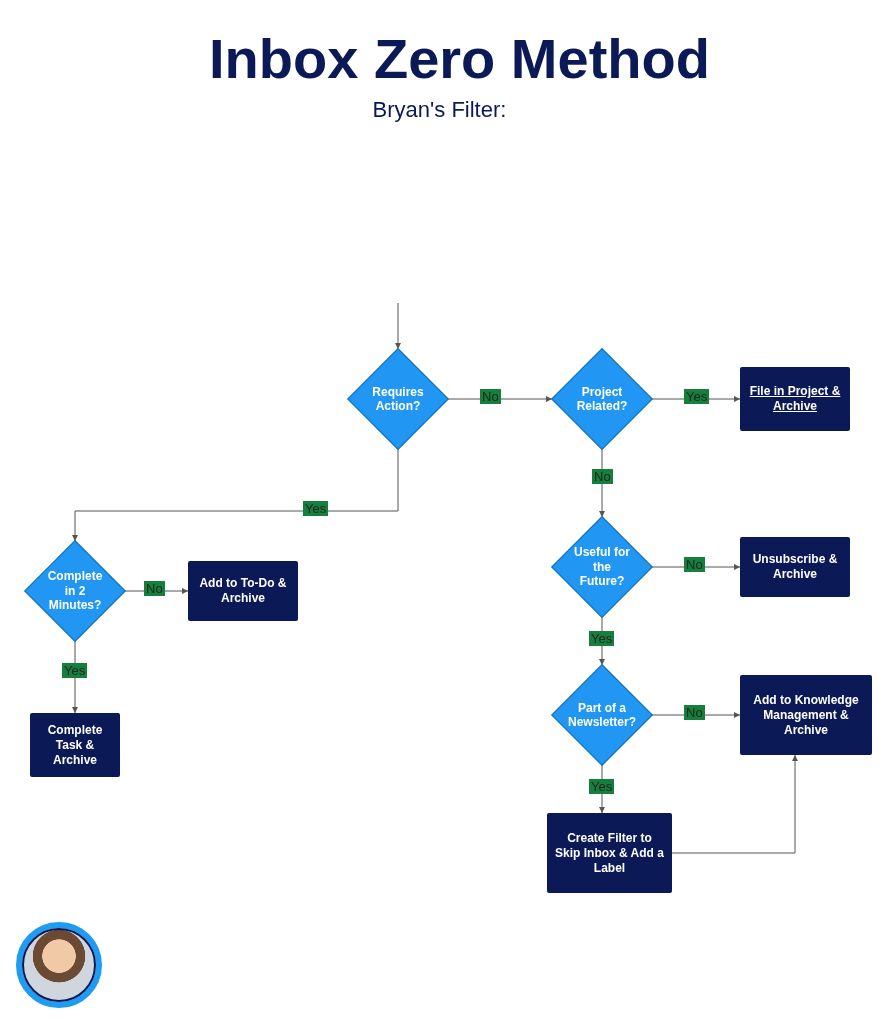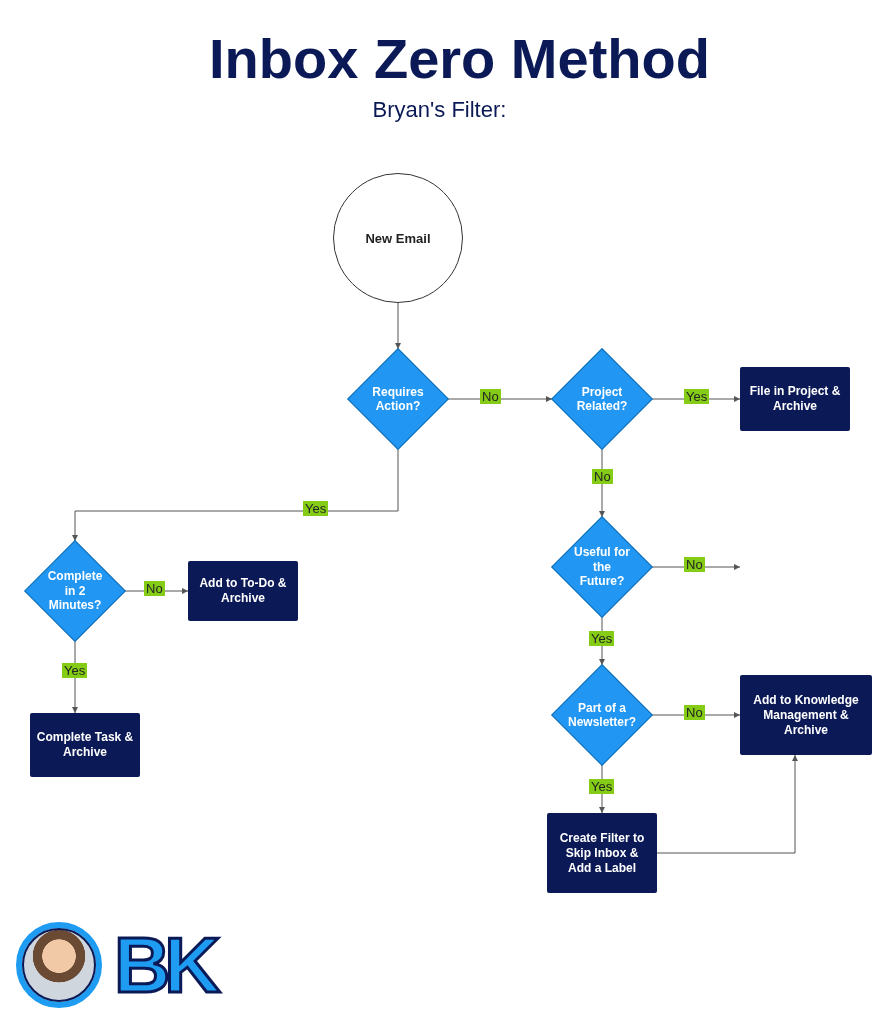--- a/index.html
+++ b/index.html
@@ -85,21 +85,21 @@
     justify-content: center;
     line-height: 1.25;
     box-sizing: border-box;
     padding: 6px;
     border-radius: 2px;
   }
   .edge-label {
     position: absolute;
     font-size: 13px;
     color: #222;
-    background: #84cc16;
+    background: #15803d;
     padding: 0 2px;
   }
   svg.lines {
     position: absolute;
     left: 0; top: 0;
     width: 879px; height: 900px;
     pointer-events: none;
   }
   svg.lines line, svg.lines polyline {
     stroke: #555;
@@ -173,62 +173,62 @@
 
     <polyline points="657,730 795,730 795,632" marker-end="url(#arrow)"></polyline>
 
     <polyline points="398,326 398,388 75,388 75,418" marker-end="url(#arrow)"></polyline>
 
     <line x1="125" y1="468" x2="188" y2="468" marker-end="url(#arrow)"></line>
 
     <line x1="75" y1="518" x2="75" y2="590" marker-end="url(#arrow)"></line>
   </svg>
 
-  <div class="circle" style="left:333px; top:50px; width:130px; height:130px;">
-    <span>New Email</span>
-  </div>
 
   <div class="diamond" style="left:362px; top:240px; width:72px; height:72px;">
     <div class="diamond-label">Requires Action?</div>
   </div>
 
   <div class="diamond" style="left:566px; top:240px; width:72px; height:72px;">
     <div class="diamond-label">Project Related?</div>
   </div>
 
-  <div class="box" style="left:740px; top:244px; width:110px; height:64px;">
+  <div class="box" style="left:740px; top:244px; width:110px; height:64px;text-decoration:underline;">
     <span>File in Project &amp; Archive</span>
   </div>
 
   <div class="diamond" style="left:566px; top:408px; width:72px; height:72px;">
     <div class="diamond-label">Useful for the Future?</div>
   </div>
 
+  <div class="box" style="left:740px; top:414px; width:110px; height:60px;">
+    <span>Unsubscribe &amp; Archive</span>
+  </div>
 
   <div class="diamond" style="left:566px; top:556px; width:72px; height:72px;">
     <div class="diamond-label">Part of a Newsletter?</div>
   </div>
 
   <div class="box" style="left:740px; top:552px; width:132px; height:80px;">
     <span>Add to Knowledge Management &amp; Archive</span>
   </div>
 
-  <div class="box" style="left:547px; top:690px; width:110px; height:80px;">
+  <div class="box" style="left:547px; top:690px; width:125px; height:80px;">
     <span>Create Filter to Skip Inbox &amp; Add a Label</span>
   </div>
 
   <div class="diamond" style="left:39px; top:432px; width:72px; height:72px;">
     <div class="diamond-label">Complete in 2 Minutes?</div>
   </div>
 
   <div class="box" style="left:188px; top:438px; width:110px; height:60px;">
     <span>Add to To-Do &amp; Archive</span>
   </div>
 
-  <div class="box" style="left:30px; top:590px; width:110px; height:64px;">
+  <div class="box" style="left:30px; top:590px; width:90px; height:64px;">
     <span>Complete Task &amp; Archive</span>
   </div>
 
   <div class="edge-label" style="left:480px; top:266px;">No</div>
   <div class="edge-label" style="left:303px; top:378px;">Yes</div>
 
   <div class="edge-label" style="left:684px; top:266px;">Yes</div>
   <div class="edge-label" style="left:592px; top:346px;">No</div>
 
   <div class="edge-label" style="left:684px; top:434px;">No</div>
@@ -237,14 +237,13 @@
   <div class="edge-label" style="left:684px; top:582px;">No</div>
   <div class="edge-label" style="left:589px; top:656px;">Yes</div>
 
   <div class="edge-label" style="left:144px; top:458px;">No</div>
   <div class="edge-label" style="left:62px; top:540px;">Yes</div>
 
 </div>
 
 <div class="logo">
   <div class="avatar"></div>
-  <div class="bk">BK</div>
 </div>
 
 </body></html>

